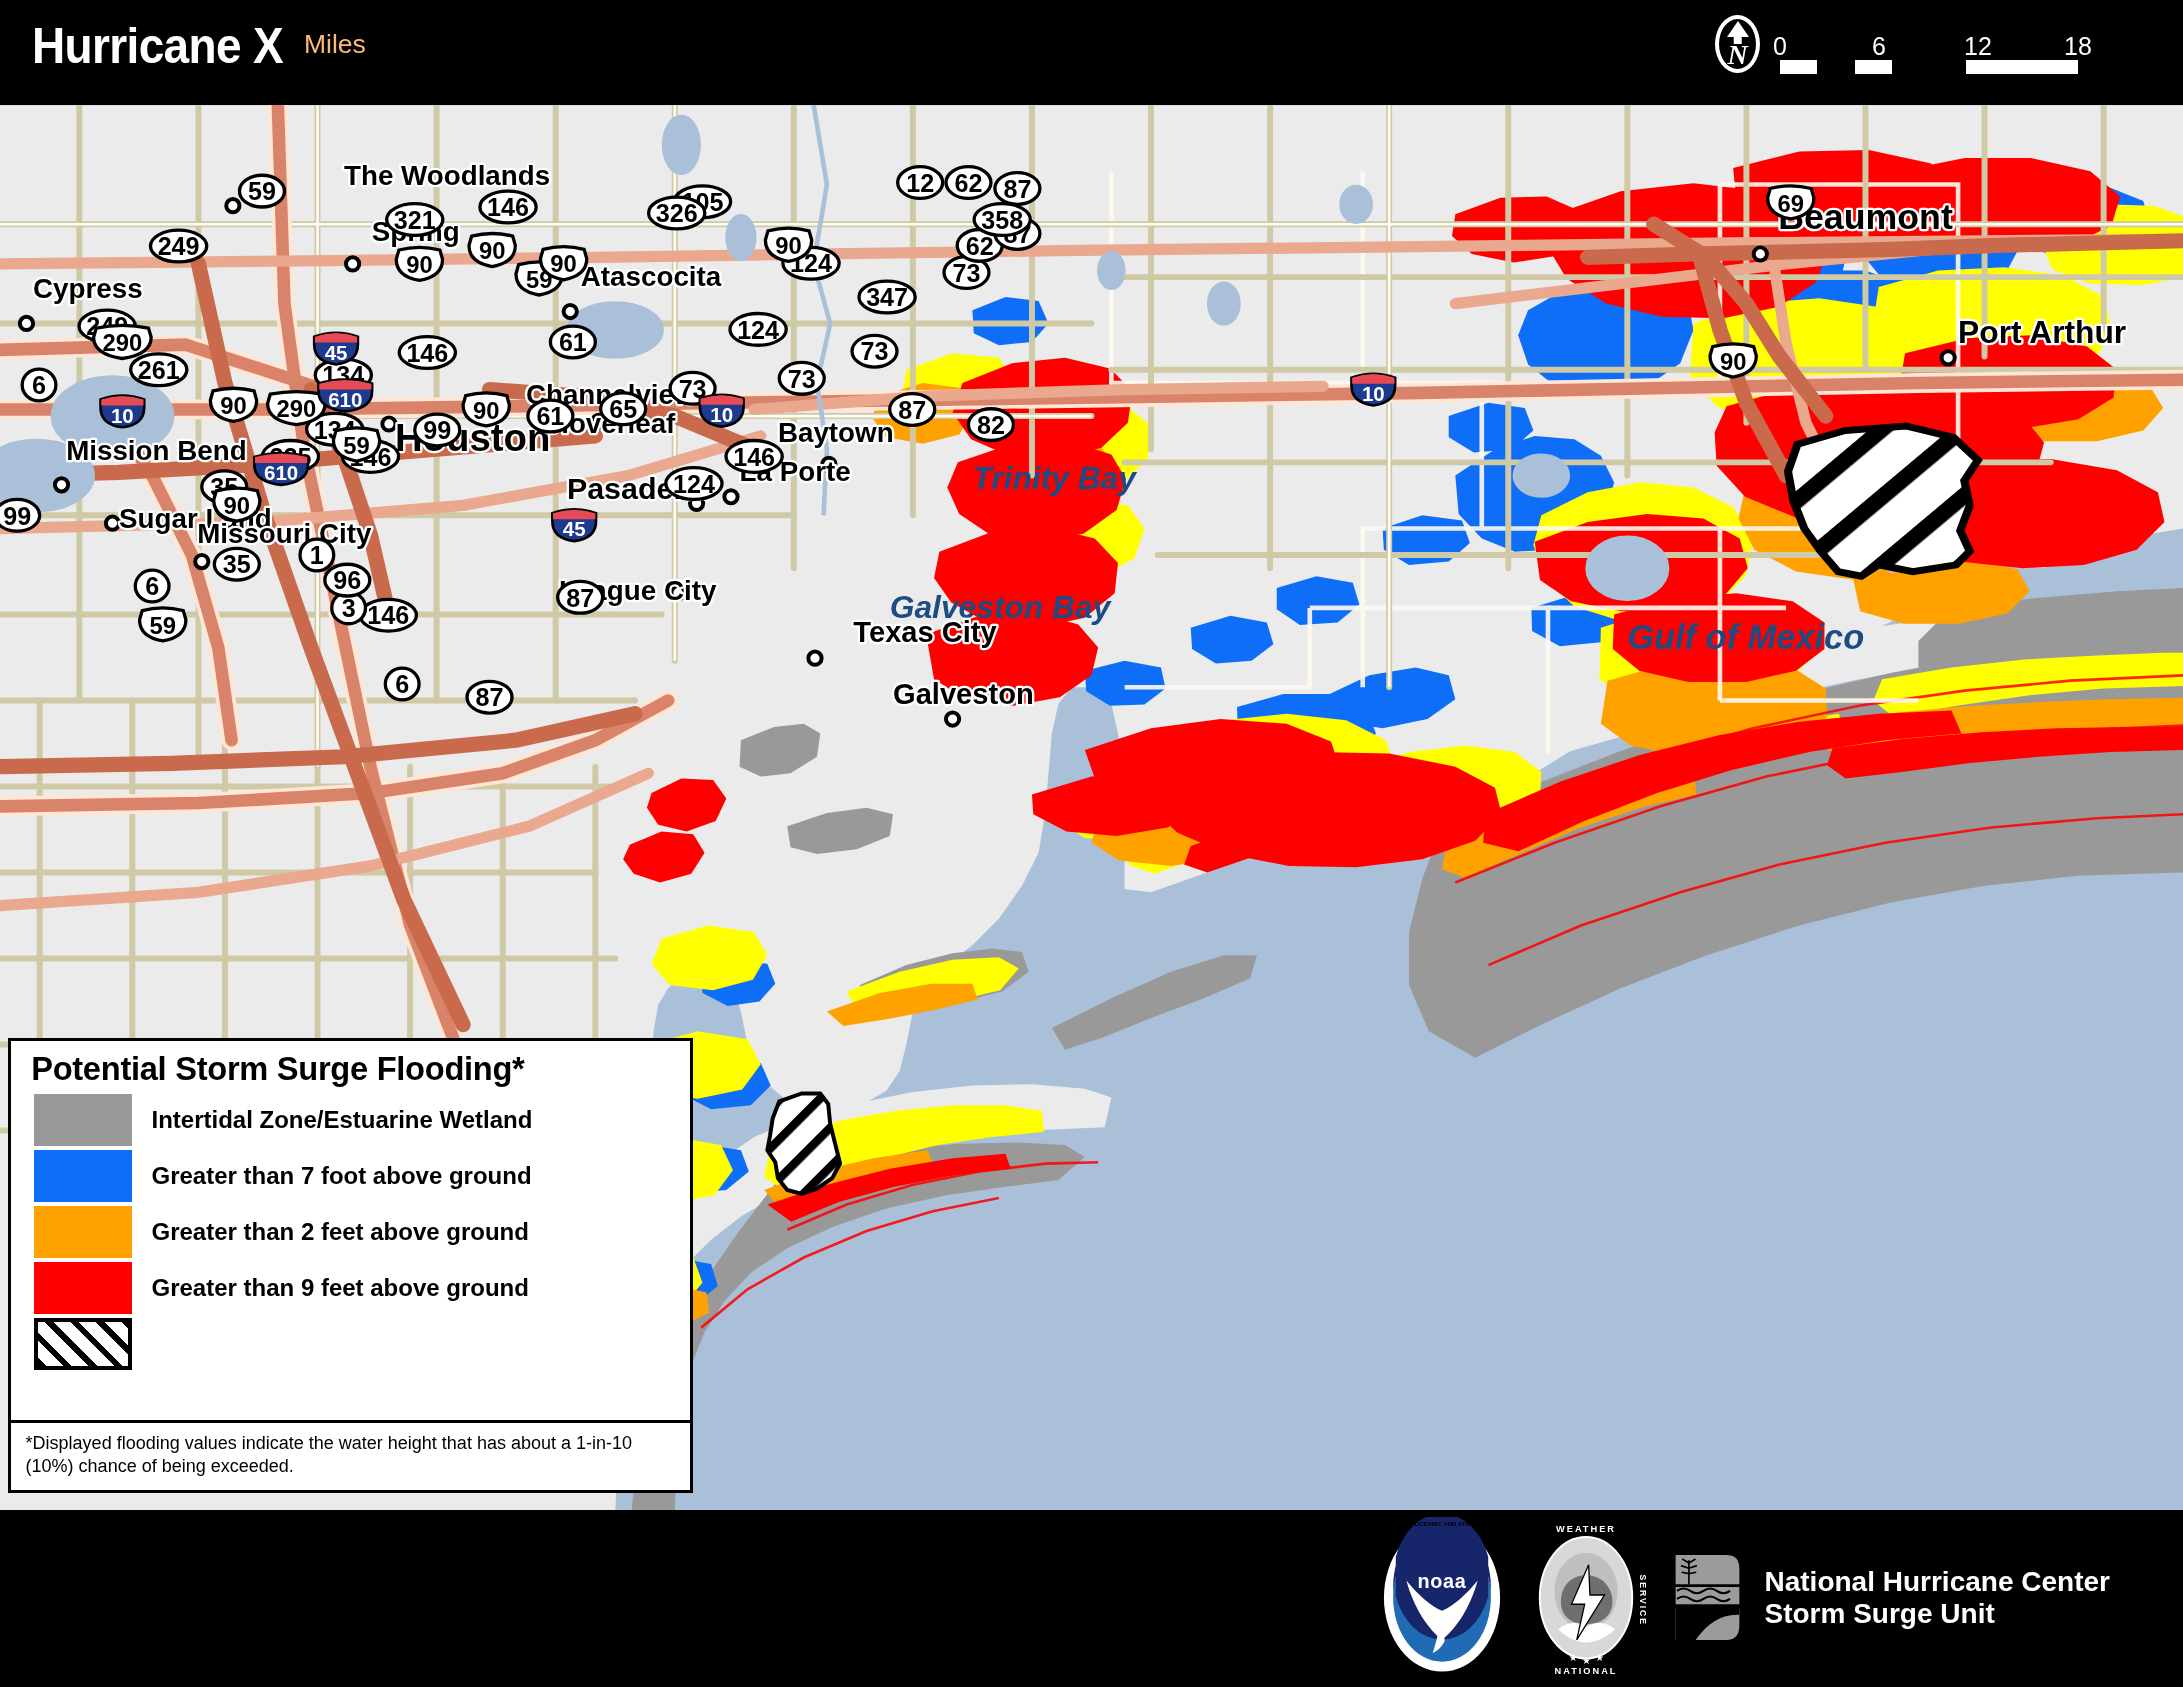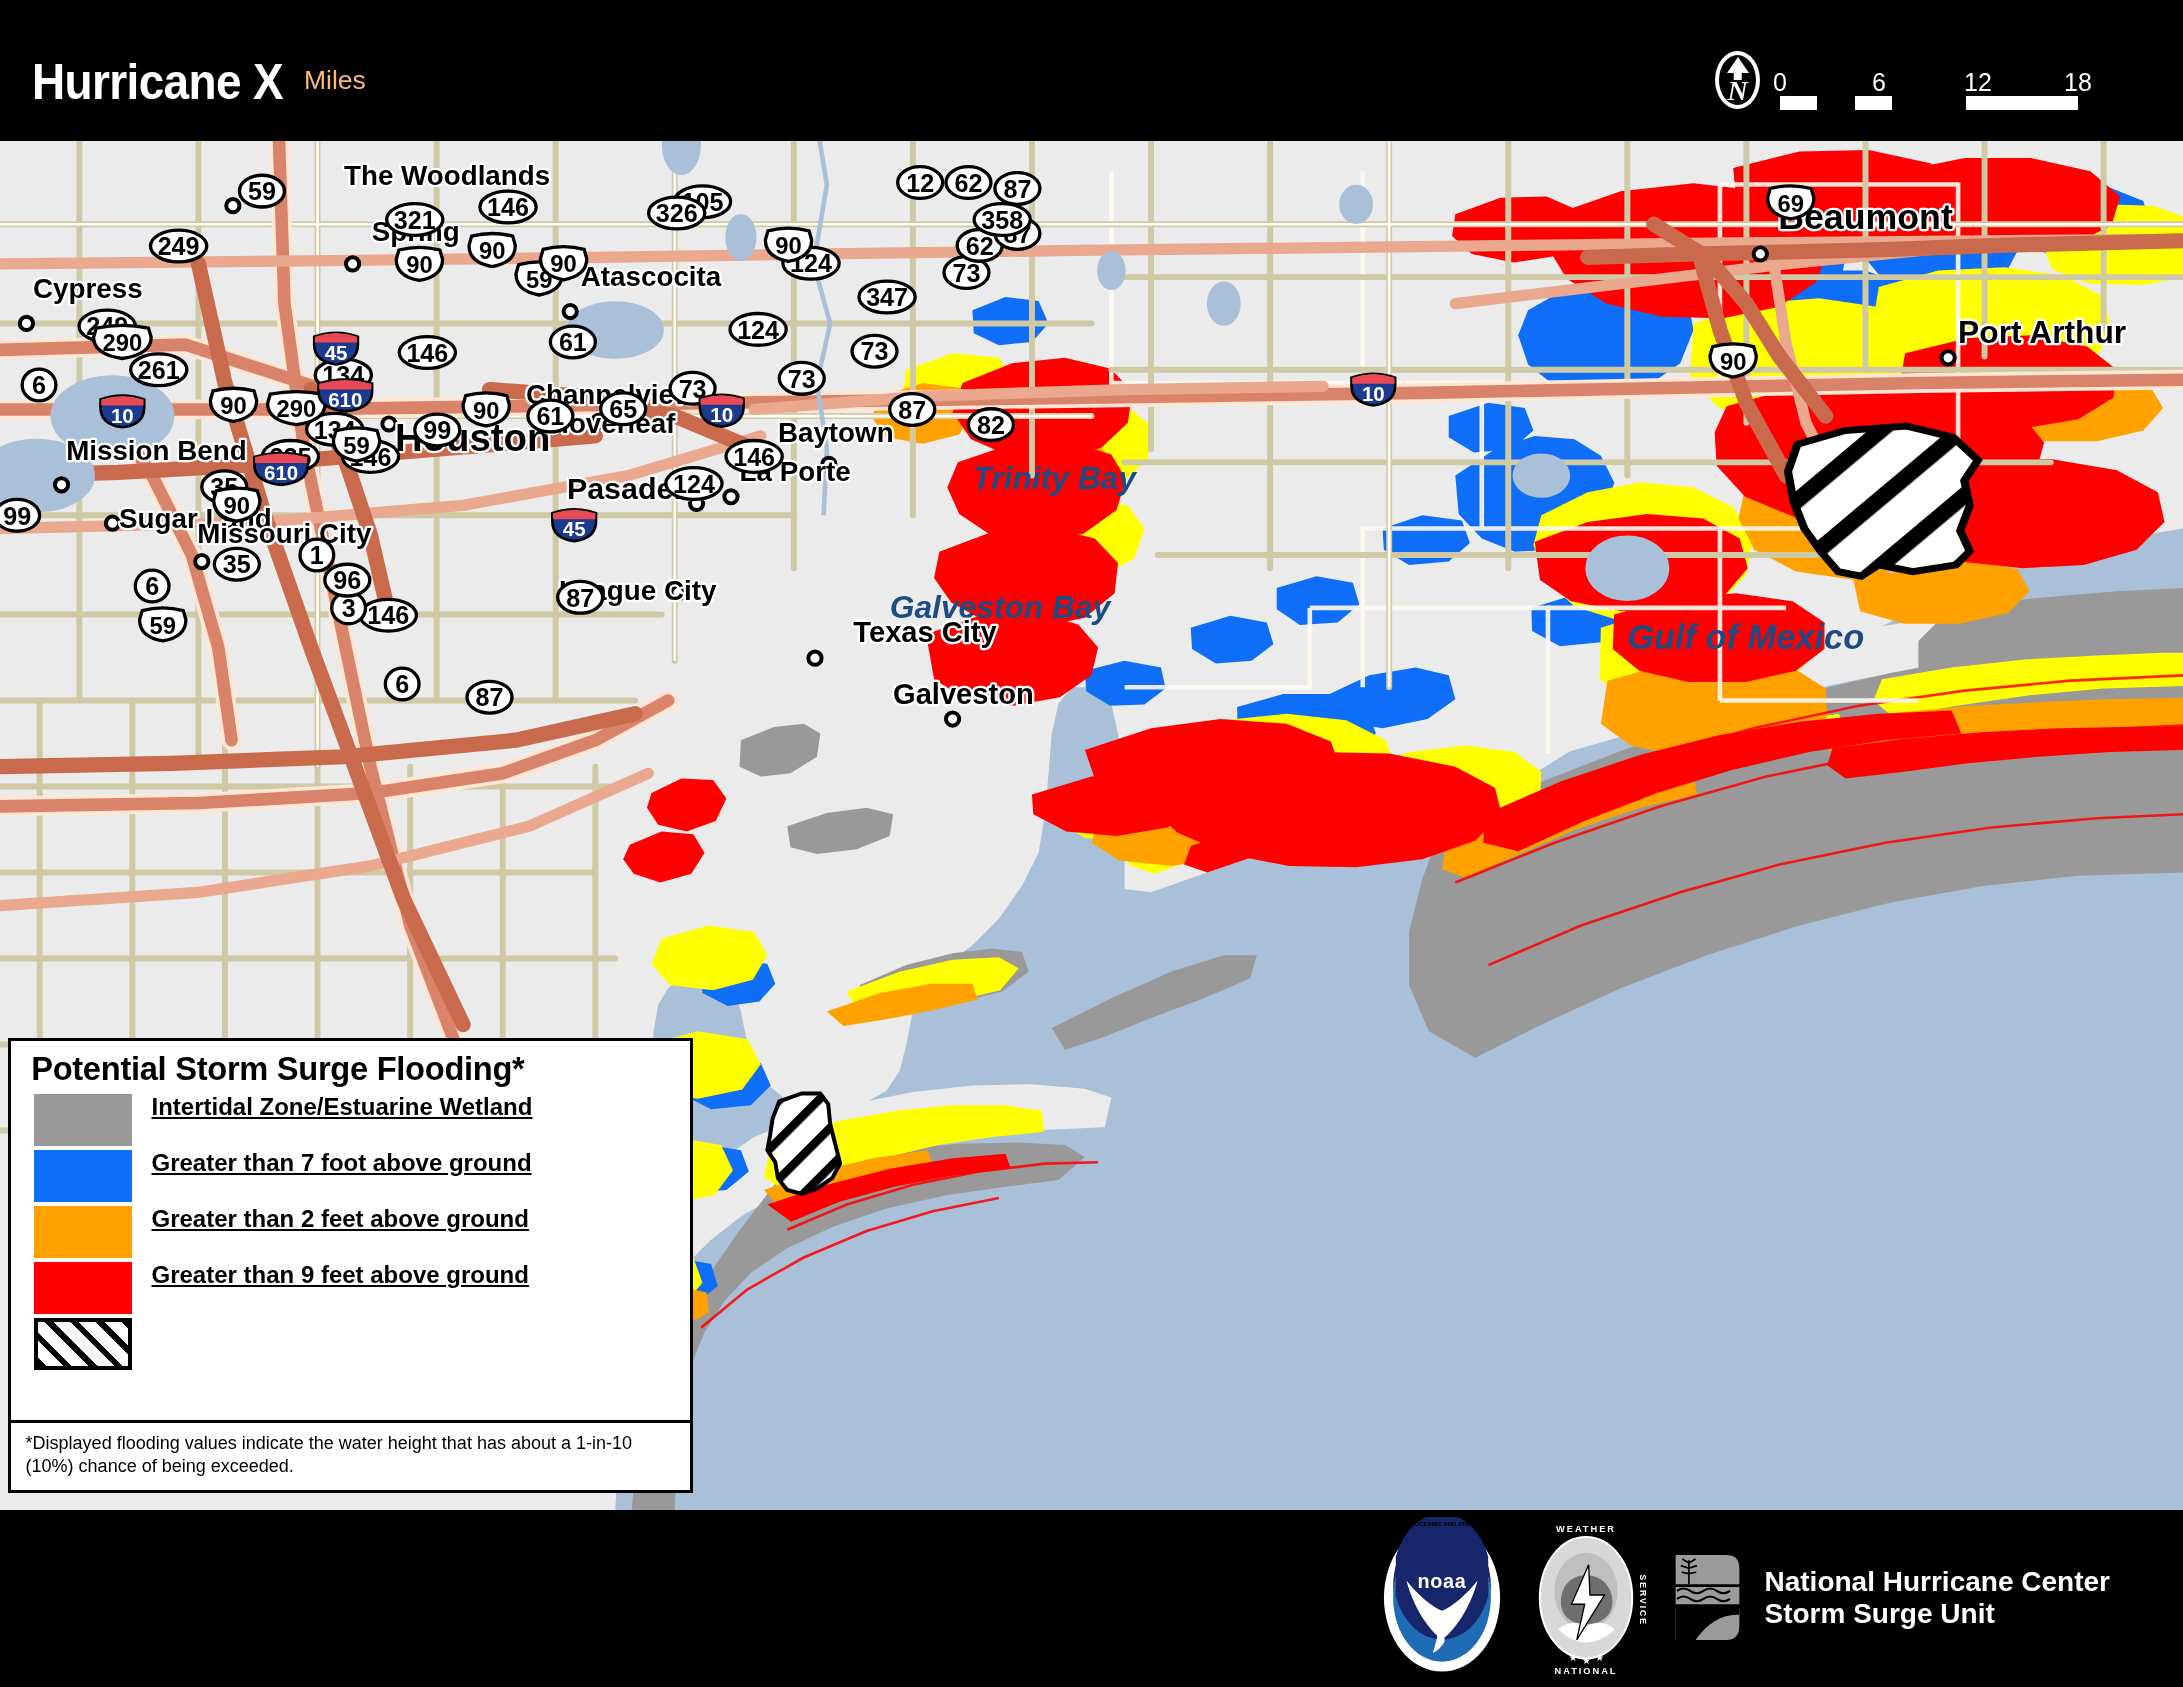--- a/index.html
+++ b/index.html
@@ -4,21 +4,21 @@
 <title>Hurricane X - Potential Storm Surge Flooding</title>
 <style>
   * { margin:0; padding:0; box-sizing:border-box; }
   html,body { background:#000; }
   body {
     width:2183px; height:1687px; position:relative; overflow:hidden;
     font-family:"Liberation Sans", sans-serif;
   }
 
   
-  #header { position:absolute; left:0; top:0; width:2183px; height:105px; background:#000; z-index:40;margin-top:36px; }
+  #header { position:absolute; left:0; top:0; width:2183px; height:105px; background:#000; z-index:40; }
   #map-title {
     position:absolute; left:32px; top:17px;
     font-size:50px; font-weight:bold; color:#fff;
     letter-spacing:-0.7px; white-space:nowrap;
     font-family:"Liberation Sans", sans-serif;
     transform:scaleX(0.92); transform-origin:left center;
   }
   
   #compass { position:absolute; left:1715px; top:14.6px; width:45px; height:58px; }
   #compass .ring {
@@ -70,21 +70,21 @@
   #legend {
     position:absolute; left:8px; top:1038px; width:685px;
     background:#fff; border:3.3px solid #000; z-index:60;
   }
   #legend-title {
     font-size:34px; font-weight:bold; color:#000;
     padding:8px 0 4px 21px; letter-spacing:-0.3px;
     transform:scaleX(0.96); transform-origin:left center;
     white-space:nowrap;
   }
-  .legend-row { display:flex; align-items:flex-start; padding:2px 0 2px 22.5px;text-decoration:underline; }
+  .legend-row { display:flex; align-items:center; padding:2px 0 2px 22.5px; }
   .legend-swatch {
     width:98px; height:52px; flex:0 0 98px; margin-right:20px;
   }
   .legend-swatch.hatch {
     border:4.6px solid #000;
     background-image:repeating-linear-gradient(45deg,#000 0 6px,#fff 6px 18px);
     height:52px;
   }
   .legend-label {
     font-size:24px; font-weight:bold; color:#000; line-height:1.08;

